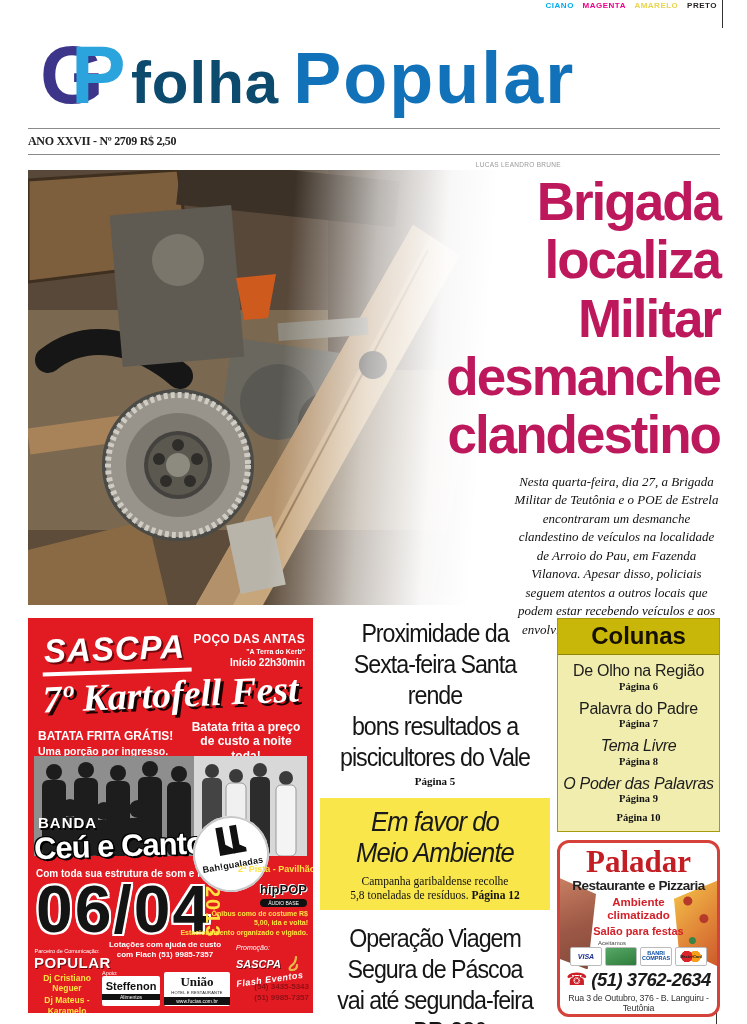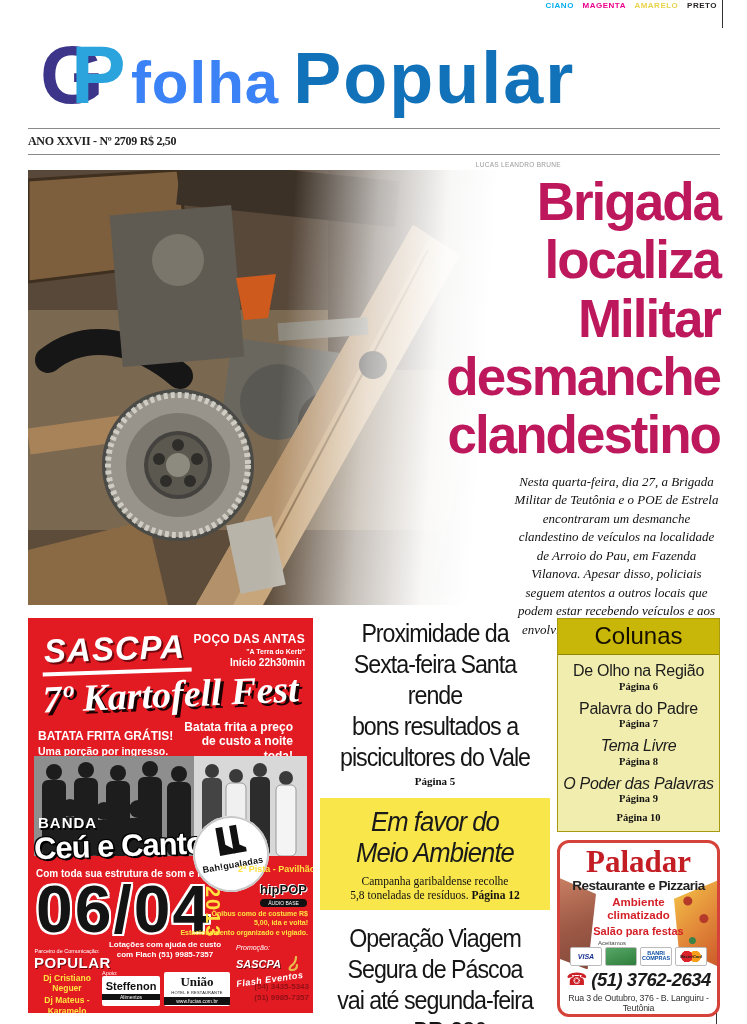--- a/index.html
+++ b/index.html
@@ -9,21 +9,21 @@
   .colorbar{position:absolute;top:1px;right:30px;font-size:8px;font-weight:bold;letter-spacing:.5px;}
   .colorbar span{margin-left:6px;}
   .c-cyan{color:#00aeef}.c-mag{color:#ec008c}.c-yel{color:#e8d44d}.c-blk{color:#231f20}
   .regmark{position:absolute;width:1px;background:#333;}
   .reg-top{left:722px;top:0;height:28px;}
   .reg-bot{left:716px;top:1004px;height:20px;}
   
   .masthead{position:absolute;left:40px;top:34px;height:94px;display:flex;align-items:baseline;}
   .gp{font-weight:bold;font-size:82px;line-height:1;letter-spacing:-0.40em;}
   .gp .g{color:#3c3589;} .gp .p{color:#2ba4dd;}
-  .mast-folha{color:#3b82f6;font-weight:bold;font-size:60px;margin-left:38px;letter-spacing:1px;}
+  .mast-folha{color:#0c4a6e;font-weight:bold;font-size:60px;margin-left:38px;letter-spacing:1px;}
   .mast-popular{color:#1272b9;font-weight:bold;font-size:72px;margin-left:14px;letter-spacing:2px;}
   .rulebar{position:absolute;left:28px;right:27px;top:128px;height:25px;
            border-top:1px solid #8a8a8a;border-bottom:1px solid #8a8a8a;
            display:flex;align-items:center;justify-content:space-between;
            font-family:"Liberation Serif",serif;font-weight:bold;font-size:12px;color:#222;}
   .rb-left{margin-left:86px;letter-spacing:-0.2px;}
   .rb-right{margin-right:2px;letter-spacing:-0.3px;}
   
   .hero{position:absolute;left:28px;top:170px;right:27px;height:435px;}
   .photo-credit{position:absolute;top:-9px;left:428px;width:105px;text-align:right;
@@ -48,21 +48,21 @@
   .t-page{font-family:"Liberation Serif",serif;font-weight:bold;font-size:11px;margin-top:2px;}
   .env-box{margin-top:11px;background:#f8e64a;padding:9px 4px 8px;}
   .env-title{font-style:italic;font-size:27px;line-height:1.16;letter-spacing:-1px;color:#1a1a1a;
              transform:scaleX(.95);transform-origin:50% 0;}
   .env-title span{display:block;}
   .env-sub{font-family:"Liberation Serif",serif;font-size:11.5px;line-height:1.25;margin-top:4px;color:#111;}
   .teaser-2{margin-top:13px;}
   
   .colunas{border:1px solid #a89a10;background:#f1edae;}
   .colunas-head{background:#c8b608;border-bottom:1px solid #8f8406;text-align:center;
-                font-weight:normal;font-size:24px;color:#151000;padding:3px 0 4px;}
+                font-weight:bold;font-size:24px;color:#151000;padding:3px 0 4px;}
   .col-item{text-align:center;margin:7px 2px 8px;}
   .col-label{font-size:16px;line-height:1.1;color:#1c1c1c;letter-spacing:-0.3px;}
   .col-item.it2 .col-label,.col-item.it3 .col-label{font-style:italic;}
   .col-item.it4 .col-label{font-style:italic;font-size:11.5px;letter-spacing:-0.4px;}
   .col-page{font-family:"Liberation Serif",serif;font-weight:bold;font-size:10.5px;margin-top:1px;}
   
   .paladar{position:relative;margin-top:8px;border:3px solid #d4423a;border-radius:12px;
            background:#fff;text-align:center;height:171px;overflow:hidden;}
   .pal-inner{position:relative;z-index:2;}
   .pal-name{font-family:"Liberation Serif",serif;font-weight:bold;font-size:31px;line-height:1;
@@ -102,21 +102,21 @@
   .kf-place{position:absolute;right:8px;top:10px;text-align:right;line-height:1.25;}
   .kf-place .p1{font-size:12px;font-weight:bold;letter-spacing:.3px;}
   .kf-place .p2{font-size:7px;font-weight:bold;display:block;}
   .kf-place .p3{font-size:10px;font-weight:bold;display:block;}
   .kf-title{position:absolute;left:0;right:0;top:54px;text-align:center;
             font-family:"Liberation Serif",serif;font-style:italic;font-weight:bold;font-size:38px;
             color:#fff;text-shadow:3px 3px 0 #1a0202;transform:rotate(-2.5deg);white-space:nowrap;}
   .kf-offl{position:absolute;left:10px;top:107px;line-height:1.25;}
   .kf-offl .o1{font-size:12px;font-weight:bold;}
   .kf-offl .o2{font-size:10.5px;font-weight:bold;display:block;}
-  .kf-offr{position:absolute;right:20px;top:102px;width:122px;text-align:right;
+  .kf-offr{position:absolute;right:6px;top:102px;width:122px;text-align:center;
            font-size:12px;font-weight:bold;line-height:1.2;}
   .kf-show{position:absolute;right:28px;top:134px;font-family:"Liberation Serif",serif;
            font-style:italic;font-weight:bold;font-size:19px;transform:rotate(-4deg);}
   .kf-collage{position:absolute;left:6px;top:138px;width:273px;height:100px;}
   .kf-banda{position:absolute;left:10px;top:196px;font-size:15px;font-weight:bold;letter-spacing:1px;
             text-shadow:1.5px 1.5px 0 #000;}
   .kf-band{position:absolute;left:6px;top:210px;font-size:31px;font-weight:bold;letter-spacing:-1px;
            transform:rotate(-2deg);white-space:nowrap;
            text-shadow:2px 2px 0 #000,-1px -1px 0 #000,1px -1px 0 #000,-1px 1px 0 #000;}
   .kf-bandsub{position:absolute;left:8px;top:250px;font-size:10px;font-weight:bold;}

